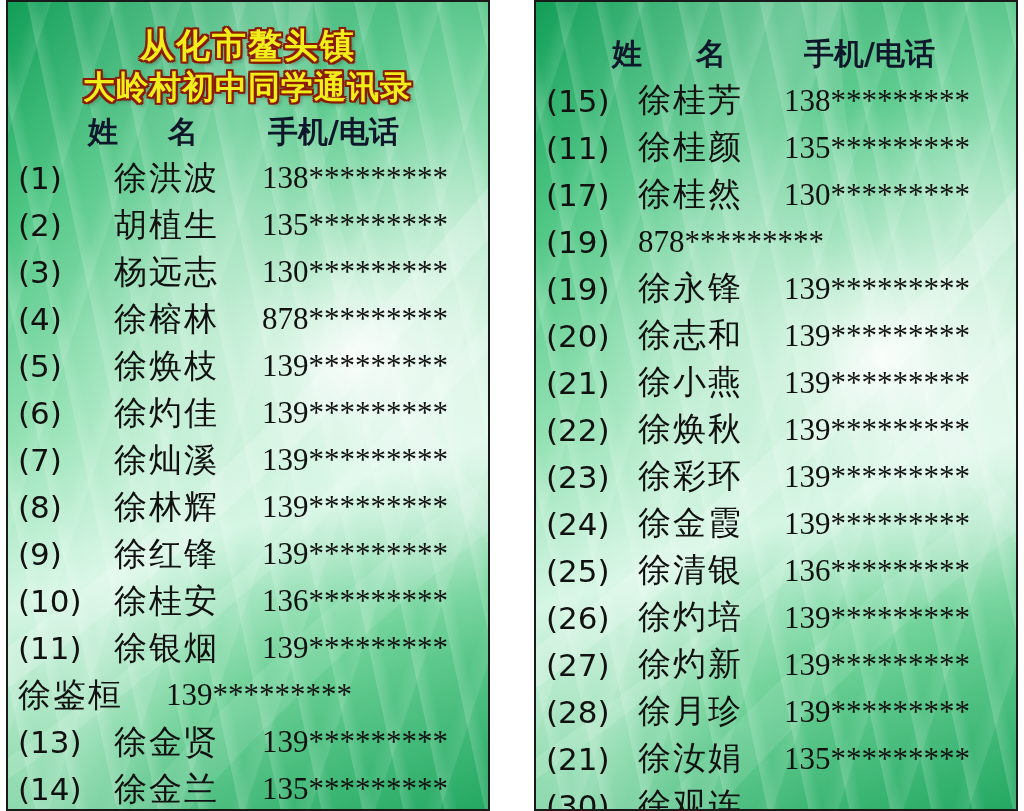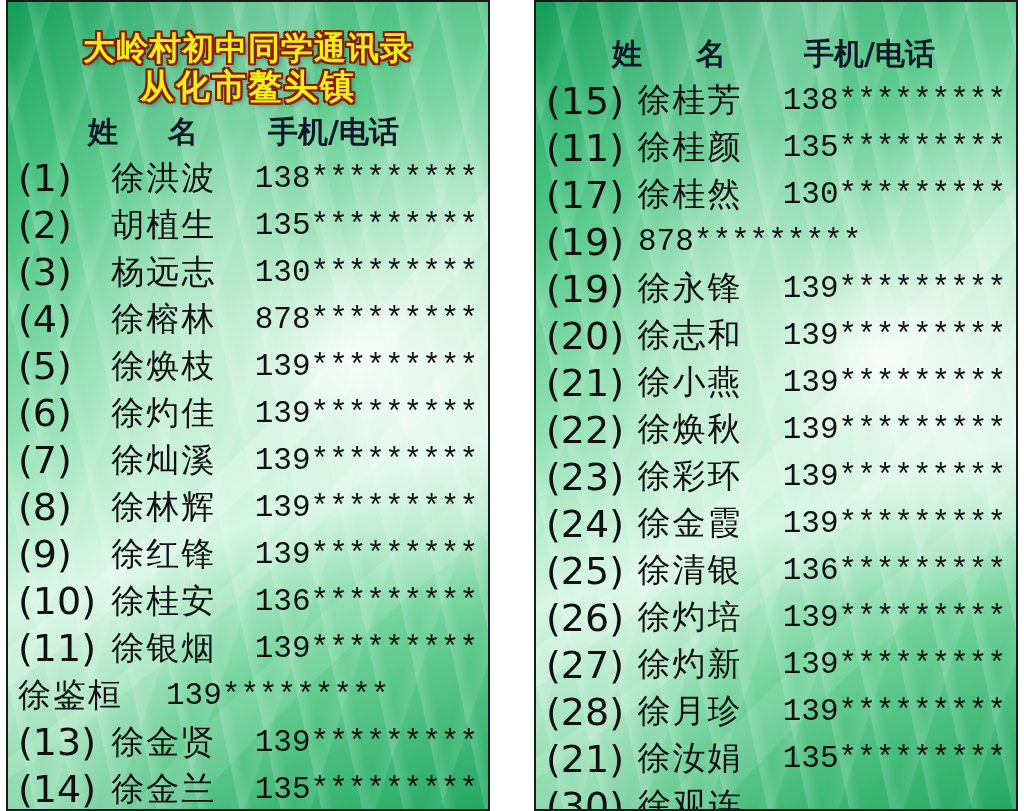--- a/index.html
+++ b/index.html
@@ -132,36 +132,36 @@
   .rows { display: block; }
   .row {
     display: flex;
     align-items: center;
     height: 47px;
     color: #111111;
     font-family: "DejaVu Sans", sans-serif;
   }
   .row .idx {
     width: 96px;
-    font-size: 38px;
+    font-size: 31px;
     text-align: left;
     white-space: nowrap;
   }
   .row .nm {
     width: 148px;
     font-size: 33px;
     letter-spacing: 2px;
     white-space: nowrap;
   }
   .row .ph {
     flex: 1;
     font-size: 31px;
     letter-spacing: 0px;
     white-space: nowrap;
-    font-family: Liberation Mono, monospace;
+    font-family: Liberation Serif, serif;
   }
   .card-right .row { height: 47px; }
   .card-right .row .idx { width: 92px; }
   .card-right .row .nm { width: 146px; }
 </style>
 </head>
 <body>
 
 <div class="page">
 
@@ -169,22 +169,22 @@
     <div class="bg"></div>
     <svg class="bg-swirl" viewBox="0 0 500 800" preserveAspectRatio="none">
       <path d="M -40 700 C 160 560 300 420 520 120" stroke="rgba(255,255,255,0.35)" stroke-width="26" fill="none"></path>
       <path d="M -40 780 C 200 620 340 460 560 180" stroke="rgba(255,255,255,0.22)" stroke-width="14" fill="none"></path>
       <path d="M 120 820 C 260 620 400 500 600 340" stroke="rgba(255,255,255,0.18)" stroke-width="34" fill="none"></path>
       <path d="M 300 -40 C 260 200 330 420 520 600" stroke="rgba(255,255,255,0.20)" stroke-width="18" fill="none"></path>
     </svg>
 
     <div class="content">
       <div class="title-block">
+        <div class="title-line title-line-1">从化市鳌头镇</div>
         <div class="title-line title-line-2">大岭村初中同学通讯录</div>
-        <div class="title-line title-line-1">从化市鳌头镇</div>
       </div>
 
       <div class="headers">
         <div class="h-name">姓　名</div>
         <div class="h-phone">手机/电话</div>
       </div>
 
       <div class="rows">
         <div class="row">
           <div class="idx">(1)</div>

